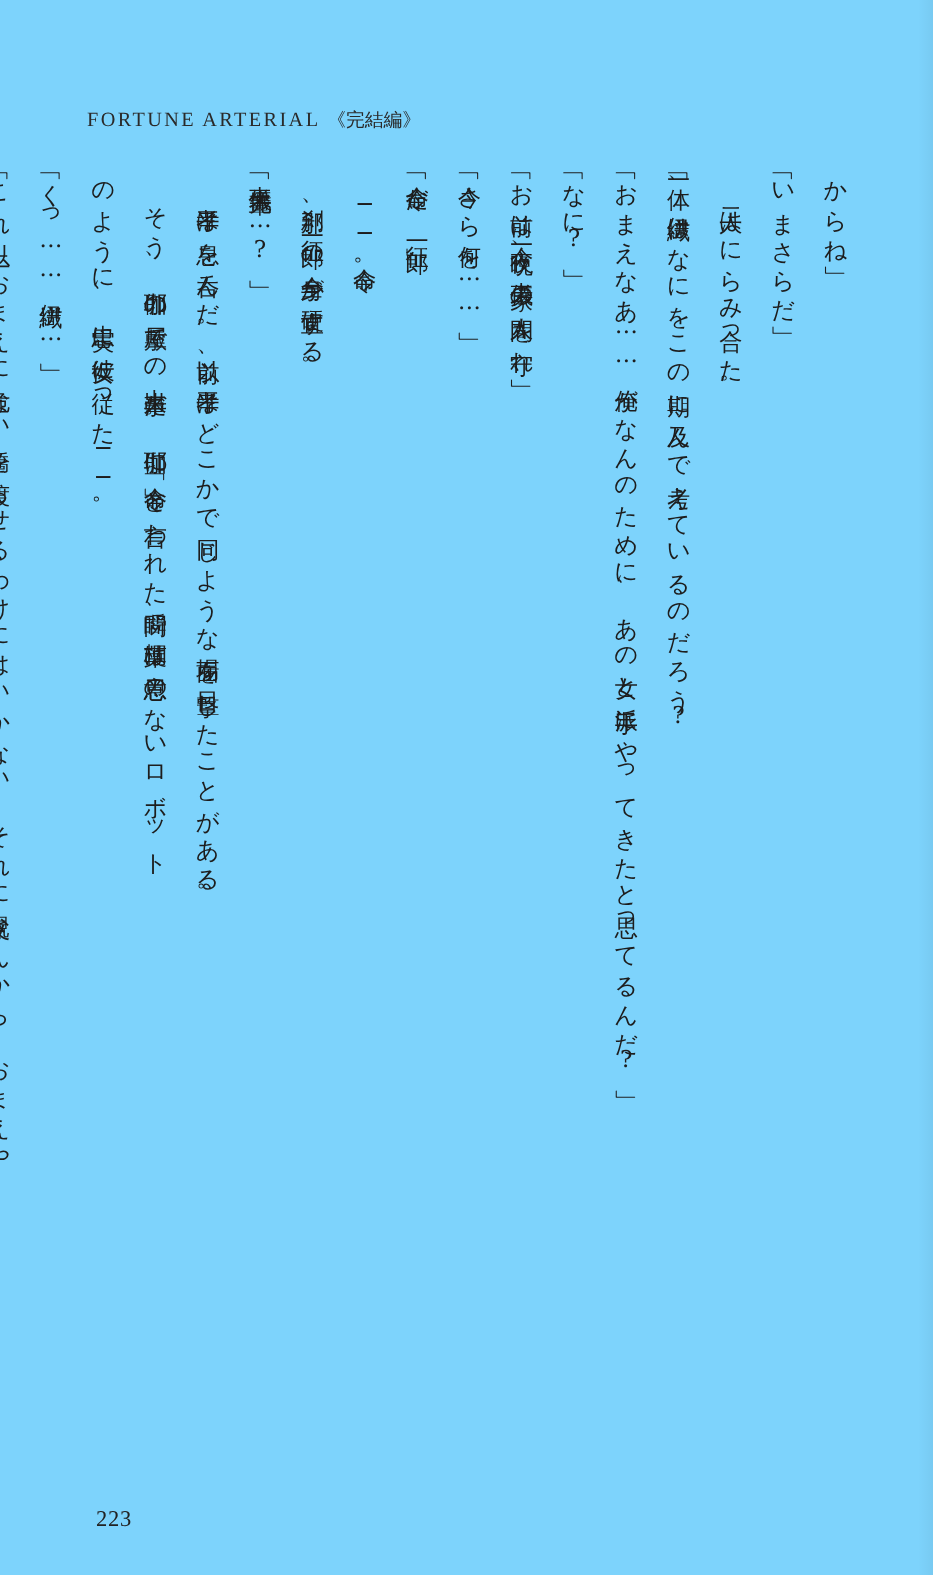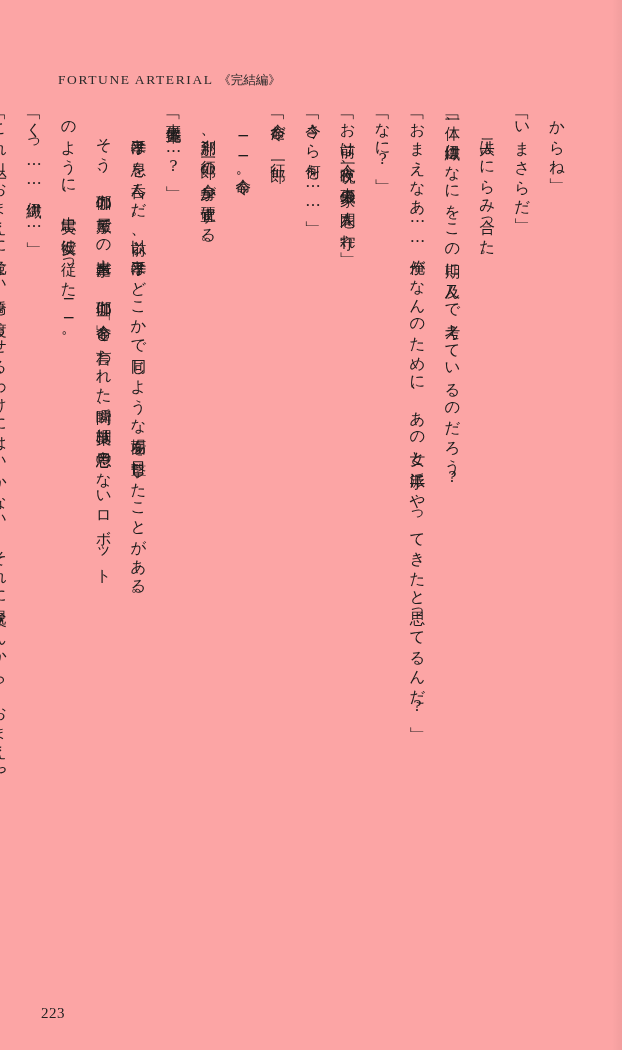--- a/index.html
+++ b/index.html
@@ -11,21 +11,21 @@
     width: 622px;
     height: 1050px;
     position: relative;
     font-family: "Liberation Serif", "DejaVu Serif", serif;
     color: #1a1a1a;
     overflow: hidden;
   }
   .page {
     position: absolute;
     inset: 0;
-    background: #fca5a5;
+    background: #7dd3fc;
     text-decoration: underline;
   }
   
   .header {
     position: absolute;
     top: 72px;
     left: 58px;
     font-family: "Liberation Serif", "DejaVu Serif", serif;
     font-size: 13.5px;
     letter-spacing: 1.2px;
@@ -57,21 +57,21 @@
     color: #1d1d1d;
     text-align: justify;
   }
   .body-text p {
     margin: 0;
     padding: 0;
     text-indent: 0;
   }
   .page-number {
     position: absolute;
-    left: 41px;
+    left: 64px;
     bottom: 28px;
     font-family: "Liberation Serif", "DejaVu Serif", serif;
     font-size: 15px;
     color: #222;
     letter-spacing: 0.5px;
   }
   
   .edge-shade {
     position: absolute;
     top: 0;

